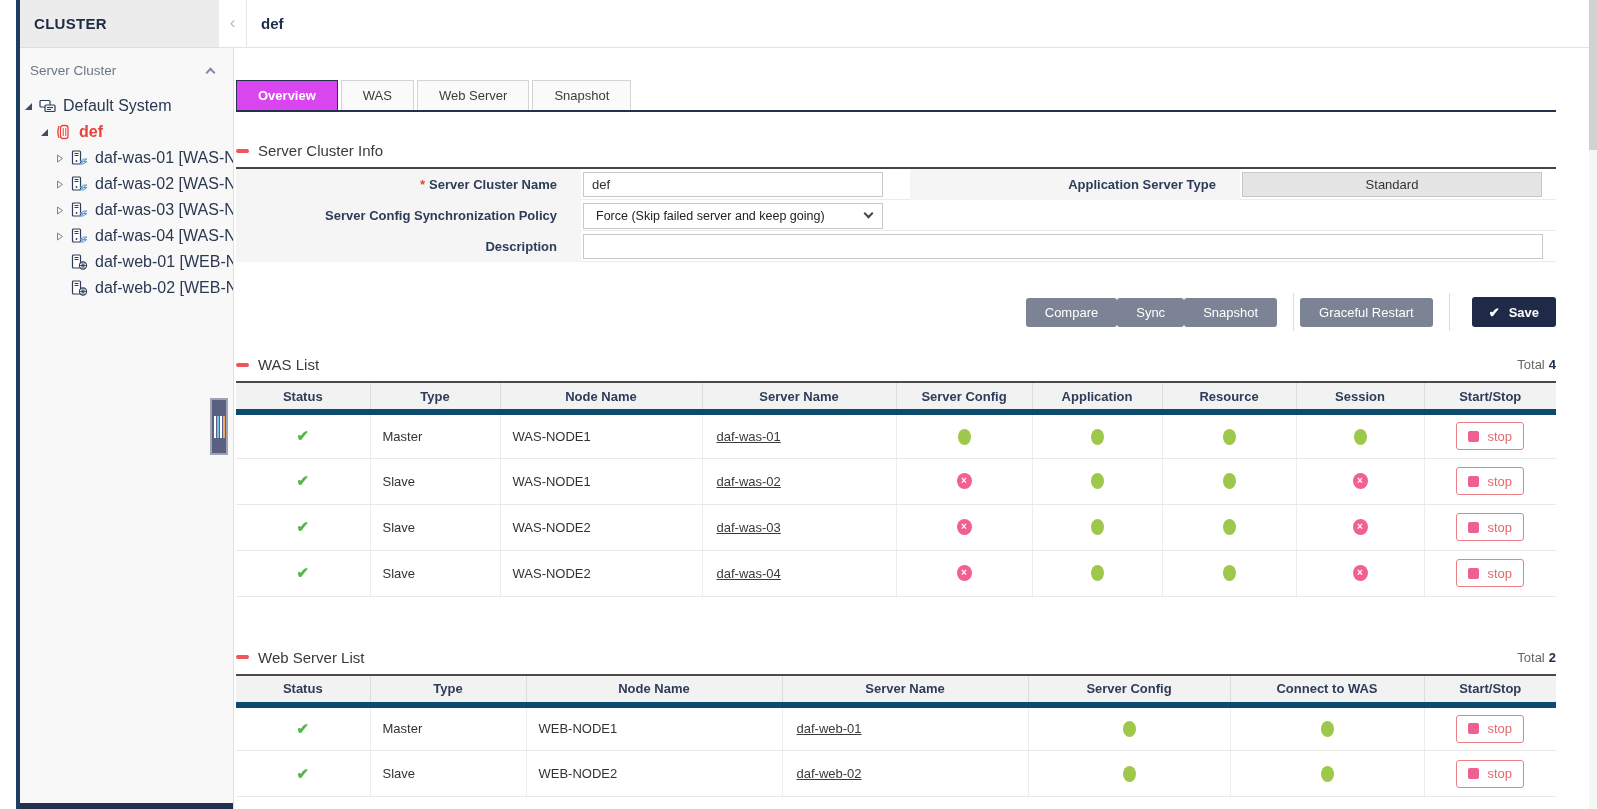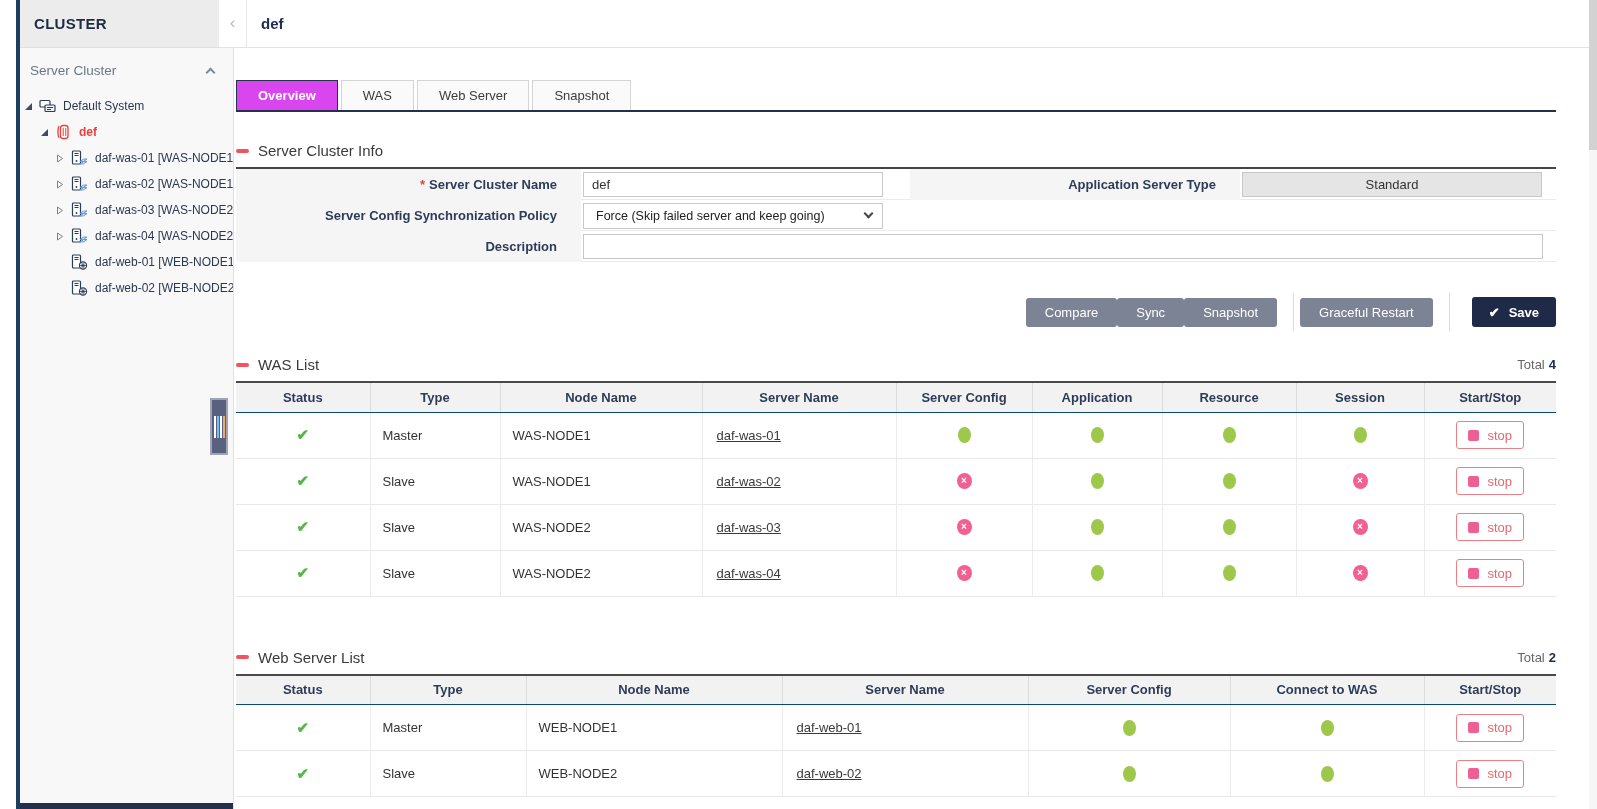--- a/index.html
+++ b/index.html
@@ -6,21 +6,21 @@
   html,body { width:1597px; height:809px; background:#fff; font-family:"Liberation Sans", sans-serif; overflow:hidden; position:relative; color:#333; }
 
   
   .sidebar { position:absolute; left:0; top:0; width:218px; height:809px; background:#f8f8f9; border-right:1px solid #e0e0e0; overflow:hidden;margin-left:16px; }
   .side-accent { position:absolute; left:0; top:0; width:4px; height:809px; background:#1c3e60; }
   .side-bottom-bar { position:absolute; left:0; bottom:0; width:218px; height:6px; background:#22304d; }
   .side-header { height:48px; background:#ececec; border-bottom:1px solid #dedede; line-height:48px; padding-left:18px; font-size:15px; font-weight:bold; color:#1f2b45; letter-spacing:.3px; }
   .side-group { margin:15px 16px 0 14px; display:flex; align-items:center; justify-content:space-between; color:#6b7787; font-size:13.5px; }
   .chev-up { width:7px; height:7px; border-left:2px solid #7d8aa0; border-top:2px solid #7d8aa0; transform:rotate(45deg); margin-right:3px; margin-top:3px; display:inline-block; cursor:pointer; }
   .tree { margin-top:15px; }
-  .tnode { height:26px; display:flex; align-items:center; font-size:12px; color:#2b3850; white-space:nowrap; cursor:pointer; }
+  .tnode { height:26px; display:flex; align-items:center; font-size:16px; color:#2b3850; white-space:nowrap; cursor:pointer; }
   .tnode.hl .tlabel { color:#e8413c; font-weight:bold; }
   .tarrow { width:15px; display:inline-flex; justify-content:flex-start; align-items:center; flex:none; }
   .ticon  { width:19px; height:16px; margin-right:5px; flex:none; display:inline-flex; align-items:center; }
   .tlabel { overflow:hidden; }
 
   
   .splitter { position:absolute; left:210px; top:398px; width:18px; height:57px; background:#5a6180; border:2px solid #9fa4b5; display:flex; align-items:center; justify-content:center; gap:1px; cursor:col-resize; z-index:5; }
   .splitter i { display:block; width:2px; height:22px; }
   .sp1 { background:#ffffff; } .sp2 { background:#74c3ec; } .sp3 { background:#ffffff; } .sp4 { background:#eeaa66; }
 
@@ -62,21 +62,21 @@
 
   
   .actions { margin-top:31px; width:1320px; display:flex; justify-content:flex-end; align-items:center; }
   .gbtn { background:#7b8394; border:none; border-radius:3px; color:#fff; font-size:13px; height:29px; padding:0 19px; cursor:pointer; font-family:"Liberation Sans",sans-serif; }
   .vdiv { width:1px; height:38px; background:#dcdcdc; margin:0 6px 0 16px; }
   .savebtn { background:#1e2a47; border:none; border-radius:3px; color:#fff; font-size:13px; font-weight:bold; height:30px; padding:0 17px; margin-left:16px; display:inline-flex; align-items:center; gap:9px; cursor:pointer; font-family:"Liberation Sans",sans-serif; }
   .savebtn .chk-w { font-size:13px; }
 
   
   table.list { margin-top:8px; width:1320px; border-collapse:collapse; table-layout:fixed; border-top:2px solid #4a4a4a; }
-  table.list th { background:#f2f2f3; height:30px; font-size:13px; font-weight:bold; color:#2e3c58; border-bottom:1px solid #0c4a6e; text-align:center; }
+  table.list th { background:#f2f2f3; height:30px; font-size:13px; font-weight:bold; color:#2e3c58; border-bottom:6px solid #0c4a6e; text-align:center; }
   table.list th + th { border-left:1px solid #dcdcdc; }
   table.list td { height:46px; border-bottom:1px solid #e9e9e9; text-align:center; font-size:13px; color:#333; background:#fff; }
   table.list td + td { border-left:1px solid #ececec; }
   table.list td.k-text { text-align:left; padding-left:12px; }
   table.list td.k-link { text-align:left; padding-left:14px; }
   .lnk { color:#3a3a3a; text-decoration:underline; }
   .chk { color:#55b649; font-size:15px; font-weight:bold; }
   .dot { display:inline-block; width:13px; height:16px; border-radius:50%; background:#9dc84b; vertical-align:middle; }
   .dot.err { width:15px; height:16px; background:#f25f92; color:#fff; font-size:10px; font-weight:bold; line-height:16px; text-align:center; }
   .stopbtn { background:#fff; border:1px solid #eb8186; border-radius:3px; height:28px; padding:0 11px; display:inline-flex; align-items:center; gap:8px; color:#e4686e; font-size:13px; cursor:pointer; font-family:"Liberation Sans",sans-serif; }

